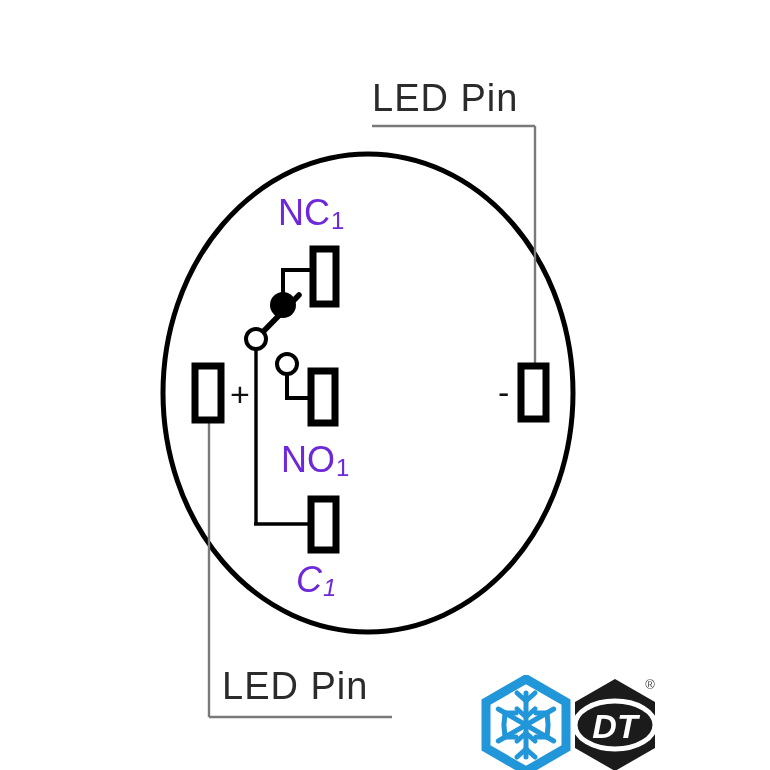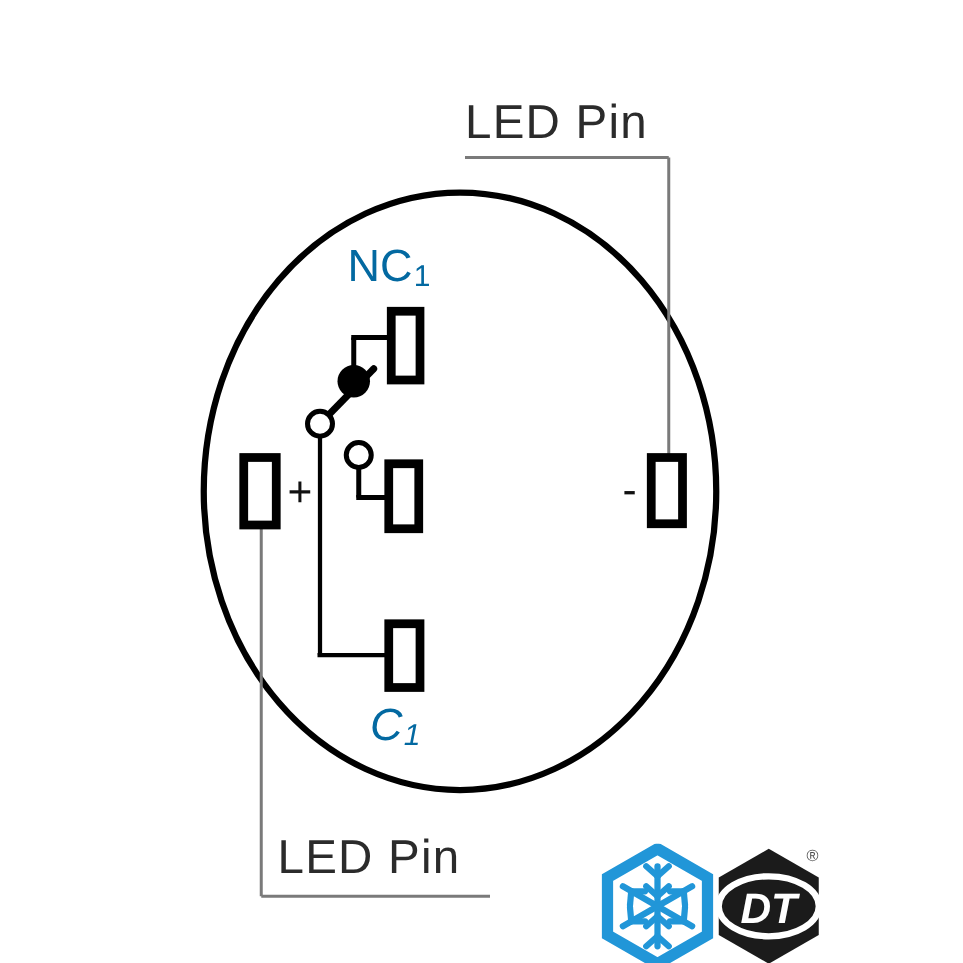--- a/index.html
+++ b/index.html
@@ -36,21 +36,21 @@
   }
   .lbl-led {
     font-size: 38px;
     letter-spacing: 1px;
     font-weight: 400;
     color: #2b2b2b;
   }
   .lbl-term {
     font-size: 36px;
     font-weight: 500;
-    color: #0369a1;
+    color: #6d28d9;
   }
   .lbl-term .sub {
     font-size: 24px;
     vertical-align: baseline;
     position: relative;
     top: 4px;
     left: 1px;
   }
   .lbl-sign {
     font-size: 34px;
@@ -121,20 +121,23 @@
   </svg>
 
   <div class="lbl lbl-led" style="left:372px; top:52px;">LED Pin</div>
 
   <div class="lbl lbl-led" style="left:222px; top:640px;">LED Pin</div>
 
   <div class="lbl lbl-term" style="left:278px; top:168px;">
     <span>NC</span><span class="sub">1</span>
   </div>
 
+  <div class="lbl lbl-term" style="left:281px; top:415px;">
+    <span>NO</span><span class="sub">1</span>
+  </div>
 
   <div class="lbl lbl-term" style="left:296px; top:535px;font-style:italic;">
     <span>C</span><span class="sub">1</span>
   </div>
 
   <div class="lbl lbl-sign" style="left:230px; top:350px;">+</div>
 
   <div class="lbl lbl-sign" style="left:498px; top:348px;">-</div>
 
   <div id="logo">

